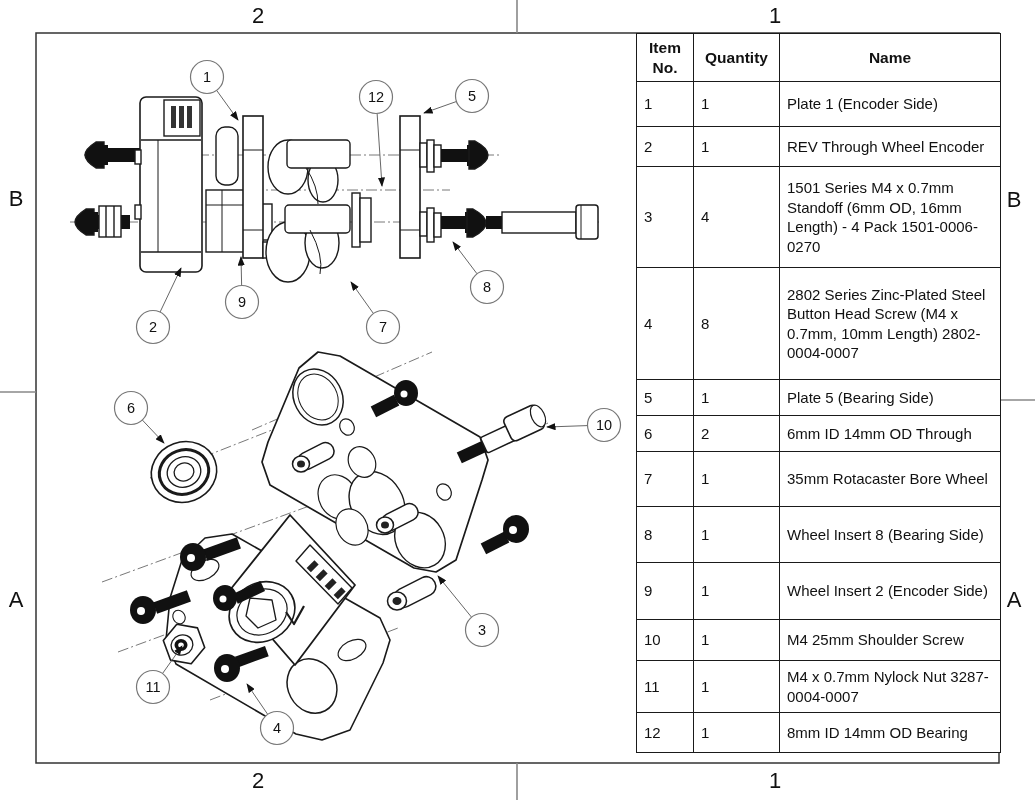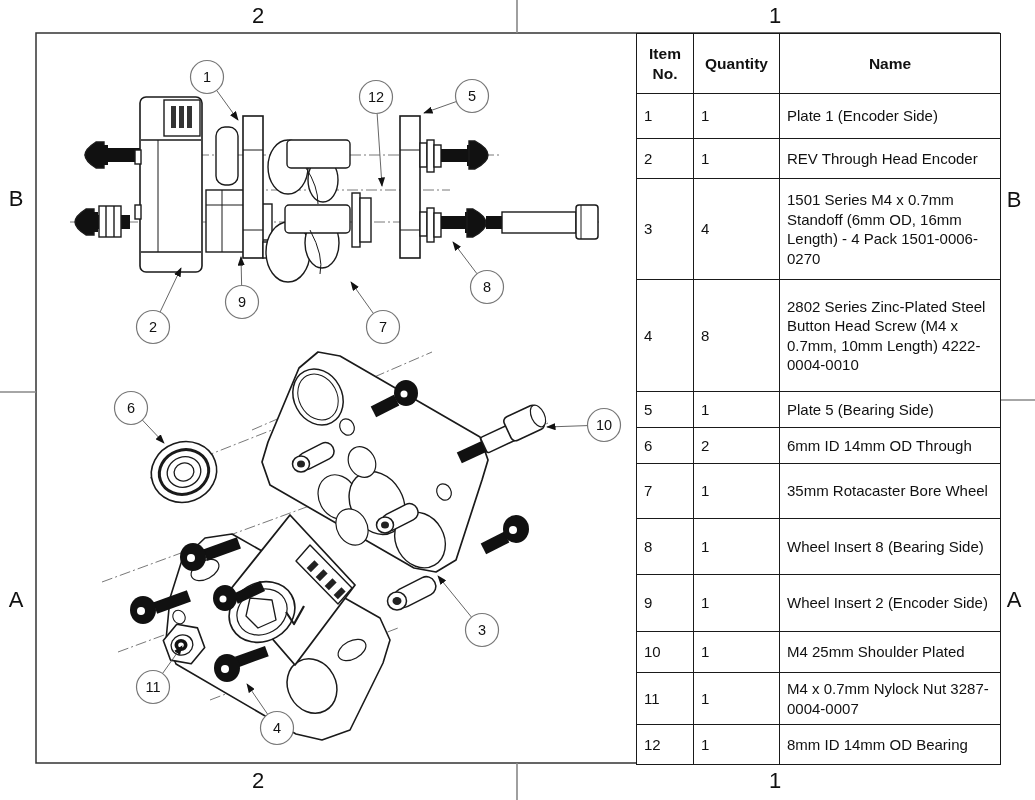--- a/index.html
+++ b/index.html
@@ -337,46 +337,46 @@
 <div class="zone-label" style="left:1014px;top:600px">A</div>
 
 <div id="bom-wrap">
   <table class="bom">
     <colgroup>
         <col style="width:57px">
         <col style="width:86px">
         <col style="width:221px">
       </colgroup>
     <thead>
-      <tr style="height:60px">
+      <tr style="height:48px">
         <th>Item No.</th>
         <th>Quantity</th>
         <th>Name</th>
       </tr>
     </thead>
     <tbody id="bom-body">
         <tr style="height: 45px;">
           <td class="col-item">1</td>
           <td class="col-qty">1</td>
           <td class="col-name">Plate 1 (Encoder Side)</td>
         </tr>
         <tr style="height: 40px;">
           <td class="col-item">2</td>
           <td class="col-qty">1</td>
-          <td class="col-name">REV Through Head Encoder</td>
+          <td class="col-name">REV Through Wheel Encoder</td>
         </tr>
         <tr style="height: 101px;">
           <td class="col-item">3</td>
           <td class="col-qty">4</td>
           <td class="col-name">1501 Series M4 x 0.7mm Standoff (6mm OD, 16mm Length) - 4 Pack 1501-0006-0270</td>
         </tr>
         <tr style="height: 112px;">
           <td class="col-item">4</td>
           <td class="col-qty">8</td>
-          <td class="col-name">2802 Series Zinc-Plated Steel Button Head Screw (M4 x 0.7mm, 10mm Length) 4222-0004-0010</td>
+          <td class="col-name">2802 Series Zinc-Plated Steel Button Head Screw (M4 x 0.7mm, 10mm Length) 2802-0004-0007</td>
         </tr>
         <tr style="height: 36px;">
           <td class="col-item">5</td>
           <td class="col-qty">1</td>
           <td class="col-name">Plate 5 (Bearing Side)</td>
         </tr>
         <tr style="height: 36px;">
           <td class="col-item">6</td>
           <td class="col-qty">2</td>
           <td class="col-name">6mm ID 14mm OD Through</td>
@@ -392,21 +392,21 @@
           <td class="col-name">Wheel Insert 8 (Bearing Side)</td>
         </tr>
         <tr style="height: 57px;">
           <td class="col-item">9</td>
           <td class="col-qty">1</td>
           <td class="col-name">Wheel Insert 2 (Encoder Side)</td>
         </tr>
         <tr style="height: 41px;">
           <td class="col-item">10</td>
           <td class="col-qty">1</td>
-          <td class="col-name">M4 25mm Shoulder Plated</td>
+          <td class="col-name">M4 25mm Shoulder Screw</td>
         </tr>
         <tr style="height: 52px;">
           <td class="col-item">11</td>
           <td class="col-qty">1</td>
           <td class="col-name">M4 x 0.7mm Nylock Nut 3287-0004-0007</td>
         </tr>
         <tr style="height: 40px;">
           <td class="col-item">12</td>
           <td class="col-qty">1</td>
           <td class="col-name">8mm ID 14mm OD Bearing</td>

